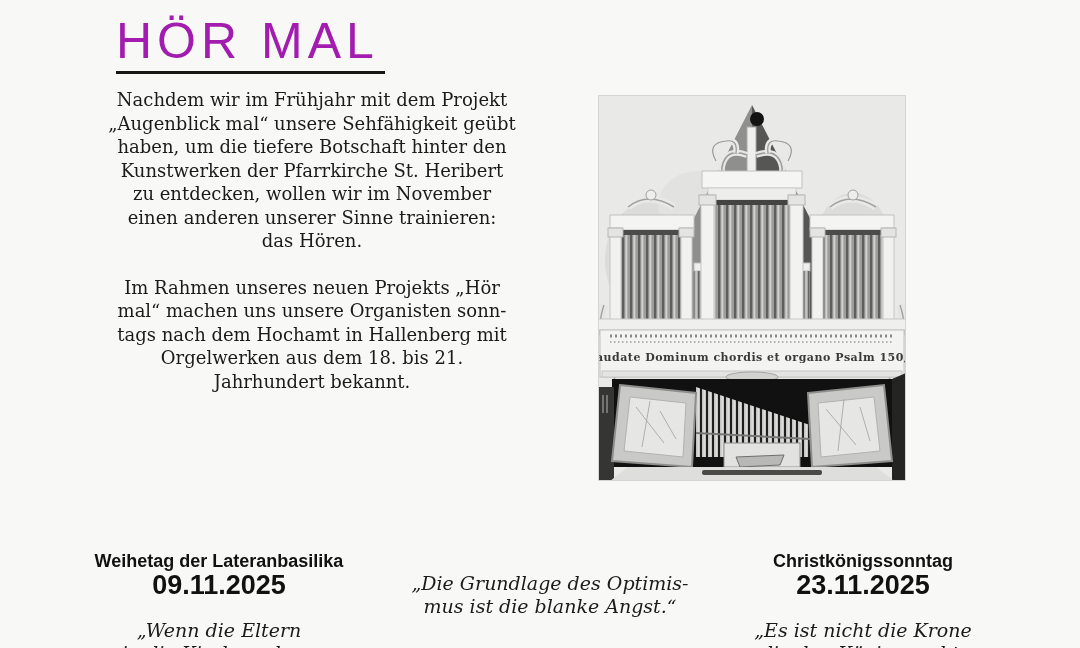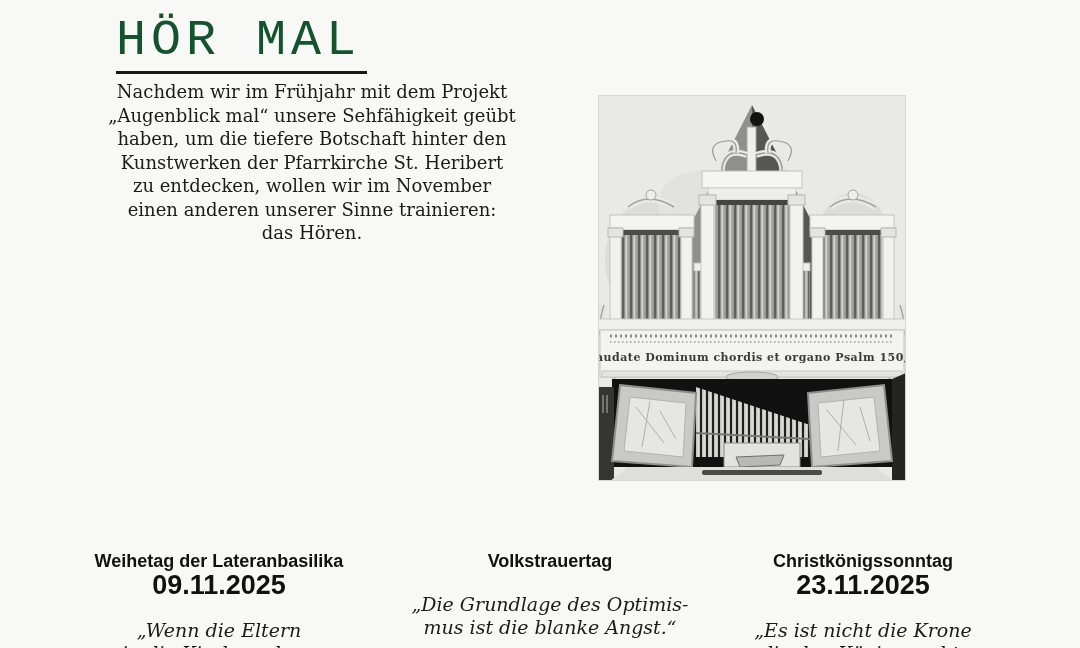--- a/index.html
+++ b/index.html
@@ -6,30 +6,30 @@
   .page{
     position:relative;
     width:1080px;height:648px;
     background:#f8f8f7;
     color:#141414;
     overflow:hidden;
     font-family:"DejaVu Serif", serif;
   }
   .title{
     position:absolute;left:116px;top:16px;
-    font-family:Liberation Mono, monospace;
+    font-family:Liberation Sans, sans-serif;
     font-size:50px;line-height:1;
     letter-spacing:5px;
-    color:#14532d;
+    color:#a21caf;
     border-bottom:3px solid #171717;
     padding:0 6px 5px 0;
     display:inline-block;
   }
   .text-col{
-    position:absolute;left:86px;top:80px;width:452px;
+    position:absolute;left:86px;top:88px;width:452px;
     text-align:center;
     font-size:18px;line-height:23.5px;
     color:#1b1b1b;
   }
   .text-col p{margin:0 0 23px 0;white-space:pre-line;}
   .photo{
     position:absolute;left:598px;top:95px;width:308px;height:386px;
   }
   .photo svg{display:block;width:100%;height:100%;}
   .event{
@@ -60,20 +60,25 @@
   <div class="title">HÖR MAL</div>
 
   <div class="text-col">
     <p>Nachdem wir im Frühjahr mit dem Projekt
 „Augenblick mal“ unsere Sehfähigkeit geübt
 haben, um die tiefere Botschaft hinter den
 Kunstwerken der Pfarrkirche St. Heribert
 zu entdecken, wollen wir im  November
 einen anderen unserer Sinne trainieren:
 das Hören.</p>
+    <p>Im Rahmen unseres neuen Projekts „Hör
+mal“ machen uns unsere Organisten sonn-
+tags nach dem Hochamt in Hallenberg mit
+Orgelwerken aus dem 18. bis 21.
+Jahrhundert bekannt.</p>
   </div>
 
   <div class="photo">
     <svg viewBox="0 0 308 386" xmlns="http://www.w3.org/2000/svg">
       <defs>
         <pattern id="pb" width="8" height="10" patternUnits="userSpaceOnUse">
           <rect width="8" height="10" fill="#9c9c9a"></rect>
           <rect x="0" width="2.2" height="10" fill="#5e5e5c"></rect>
           <rect x="3.4" width="2" height="10" fill="#d2d2d0"></rect>
         </pattern>
@@ -183,21 +188,20 @@
   </div>
 
   <div class="event event-c1">
     <div class="event-title">Weihetag der Lateranbasilika</div>
     <div class="event-date">09.11.2025</div>
     <div class="event-quote">„Wenn die Eltern
 in die Kirche gehen,</div>
   </div>
 
   <div class="event event-c2">
-    <div class="event-title">Volkstrauertag</div>
     <div class="event-quote">„Die Grundlage des Optimis-
 mus ist die blanke Angst.“</div>
   </div>
 
   <div class="event event-c3">
     <div class="event-title">Christkönigssonntag</div>
     <div class="event-date">23.11.2025</div>
     <div class="event-quote">„Es ist nicht die Krone
 die den König macht,</div>
   </div>

